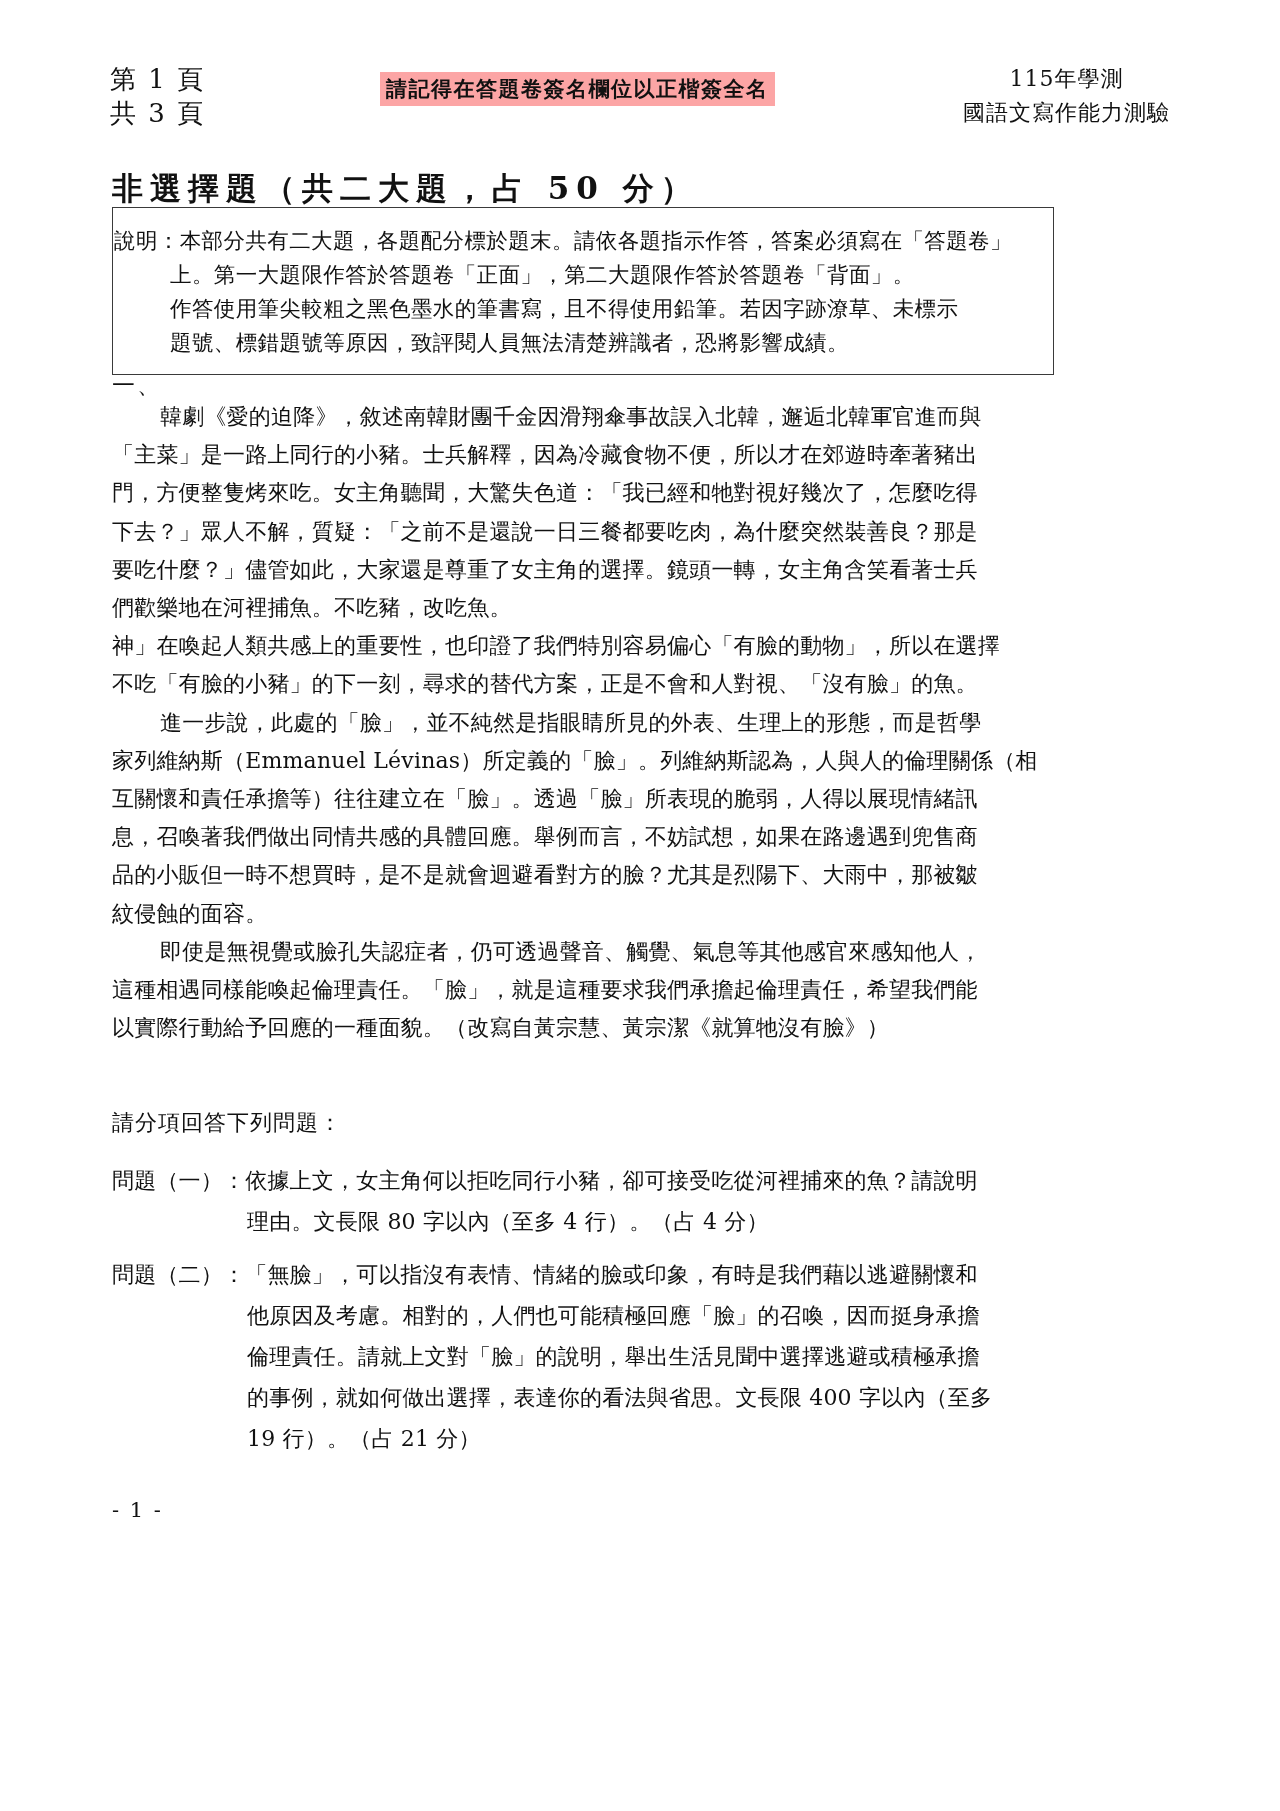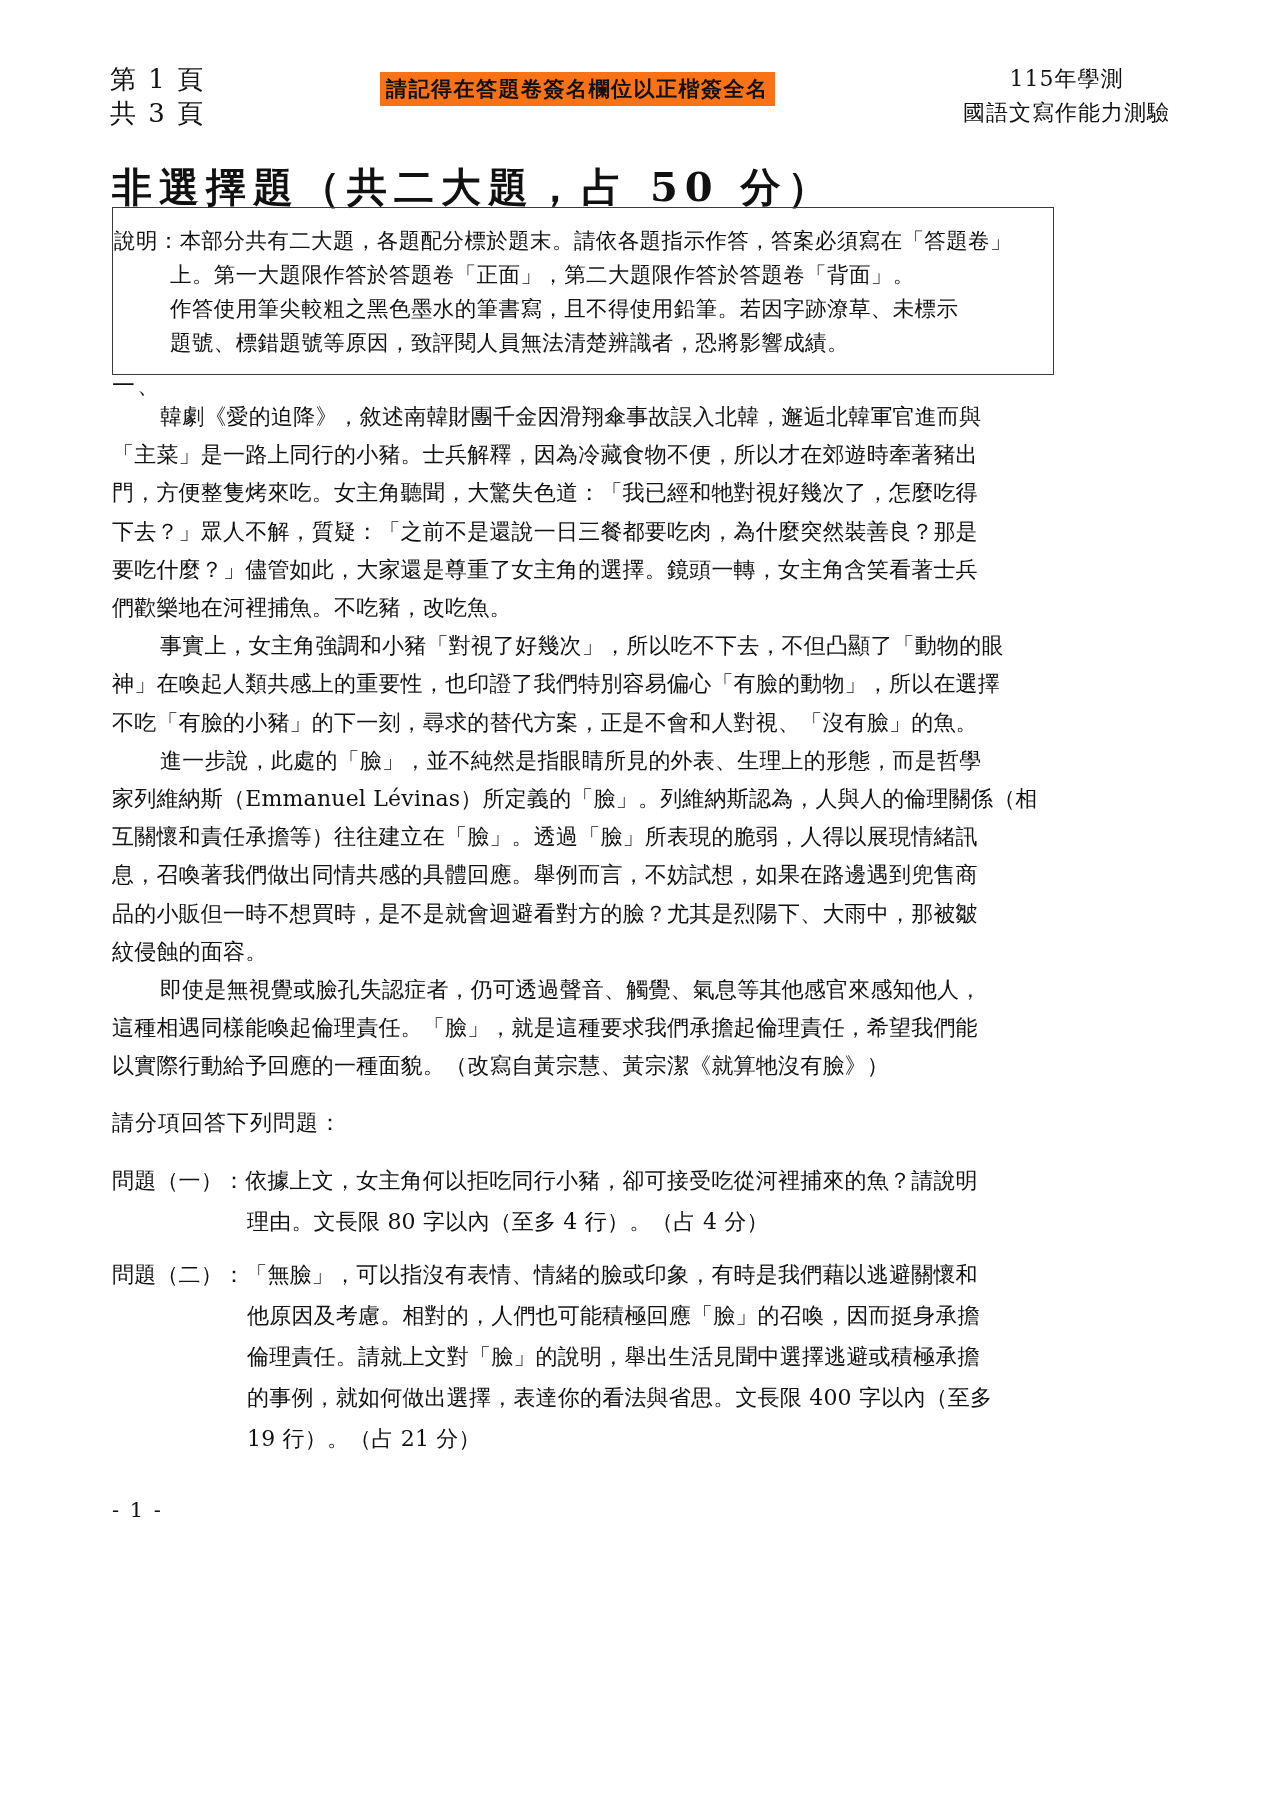--- a/index.html
+++ b/index.html
@@ -36,42 +36,42 @@
     letter-spacing: 2px;
     white-space: nowrap;
   }
   .header-center {
     position: absolute;
     left: 270px;
     top: 10px;
     font-size: 21px;
     line-height: 28px;
     letter-spacing: 1.5px;
-    background: #f97316;
+    background: #fca5a5;
     padding: 3px 6px;
     font-weight: 600;
     white-space: nowrap;
   }
   .header-right {
     position: absolute;
     right: 0;
     top: 0;
     text-align: center;
     font-size: 22px;
     line-height: 34px;
     letter-spacing: 1px;
     white-space: nowrap;
   }
 
   
   .main-title {
     position: absolute;
     left: 112px;
-    top: 160px;
-    font-size: 40px;
+    top: 168px;
+    font-size: 31px;
     font-weight: 700;
     letter-spacing: 7px;
     white-space: nowrap;
   }
 
   
   .instr-box {
     position: absolute;
     left: 112px;
     top: 207px;
@@ -178,21 +178,20 @@
   <div class="passage">
     <div>
       <div class="p-line first">韓劇《愛的迫降》，敘述南韓財團千金因滑翔傘事故誤入北韓，邂逅北韓軍官進而與</div>
       <div class="p-line">「主菜」是一路上同行的小豬。士兵解釋，因為冷藏食物不便，所以才在郊遊時牽著豬出</div>
       <div class="p-line">門，方便整隻烤來吃。女主角聽聞，大驚失色道：「我已經和牠對視好幾次了，怎麼吃得</div>
       <div class="p-line">下去？」眾人不解，質疑：「之前不是還說一日三餐都要吃肉，為什麼突然裝善良？那是</div>
       <div class="p-line">要吃什麼？」儘管如此，大家還是尊重了女主角的選擇。鏡頭一轉，女主角含笑看著士兵</div>
       <div class="p-line">們歡樂地在河裡捕魚。不吃豬，改吃魚。</div>
     </div>
     <div>
-      <div class="p-line first">事實上，女主角強調和小豬「對視了好幾次」，所以吃不下去，不但凸顯了「動物的眼</div>
       <div class="p-line">神」在喚起人類共感上的重要性，也印證了我們特別容易偏心「有臉的動物」，所以在選擇</div>
       <div class="p-line">不吃「有臉的小豬」的下一刻，尋求的替代方案，正是不會和人對視、「沒有臉」的魚。</div>
     </div>
     <div>
       <div class="p-line first">進一步說，此處的「臉」，並不純然是指眼睛所見的外表、生理上的形態，而是哲學</div>
       <div class="p-line">家列維納斯（Emmanuel Lévinas）所定義的「臉」。列維納斯認為，人與人的倫理關係（相</div>
       <div class="p-line">互關懷和責任承擔等）往往建立在「臉」。透過「臉」所表現的脆弱，人得以展現情緒訊</div>
       <div class="p-line">息，召喚著我們做出同情共感的具體回應。舉例而言，不妨試想，如果在路邊遇到兜售商</div>
       <div class="p-line">品的小販但一時不想買時，是不是就會迴避看對方的臉？尤其是烈陽下、大雨中，那被皺</div>
       <div class="p-line">紋侵蝕的面容。</div>

